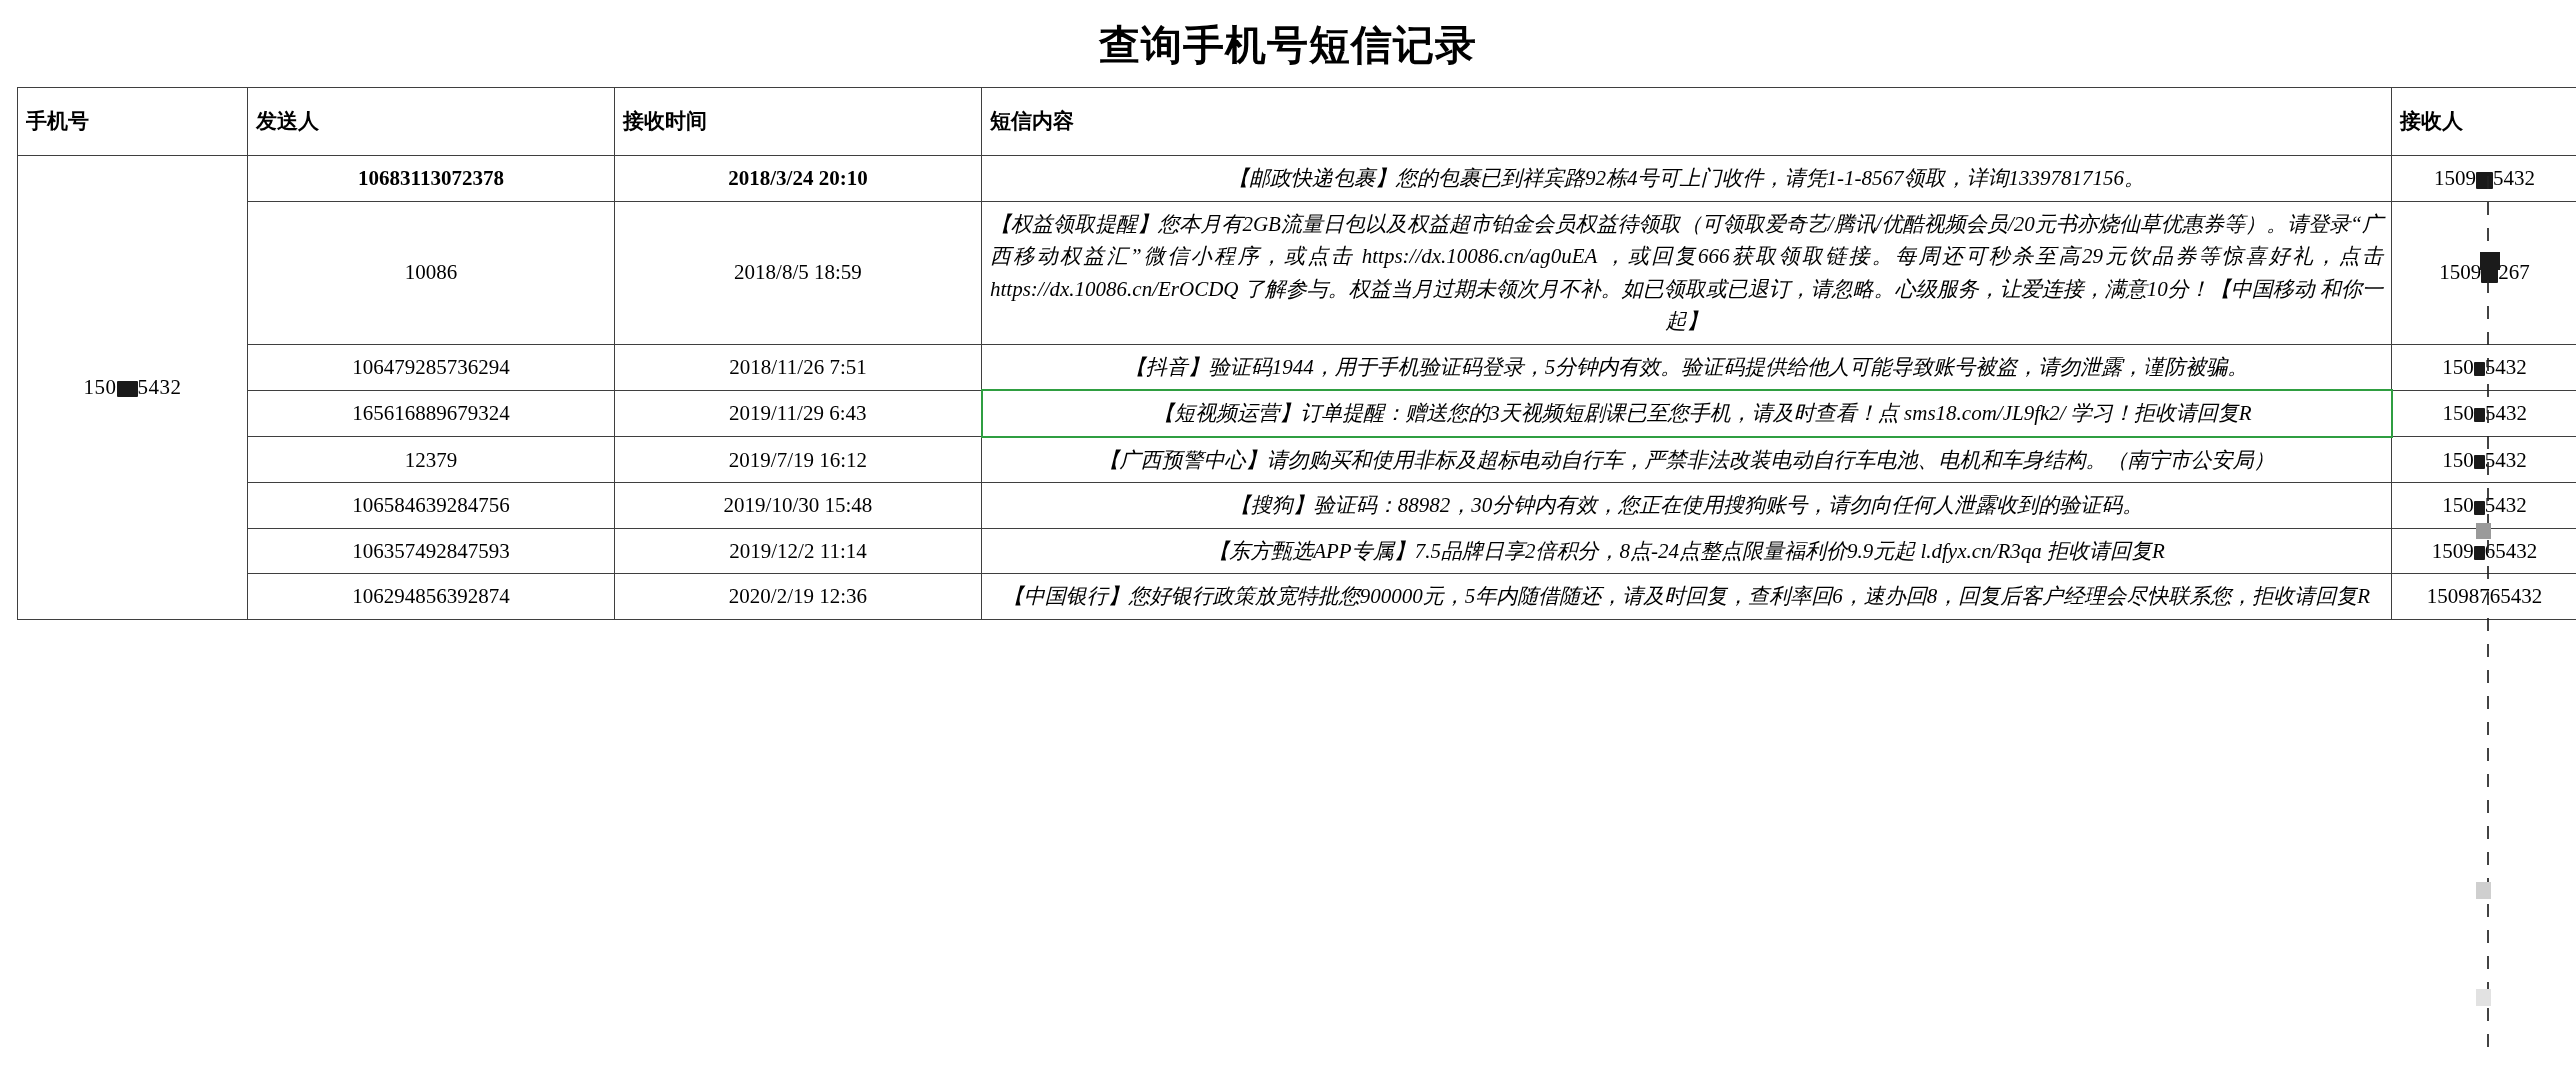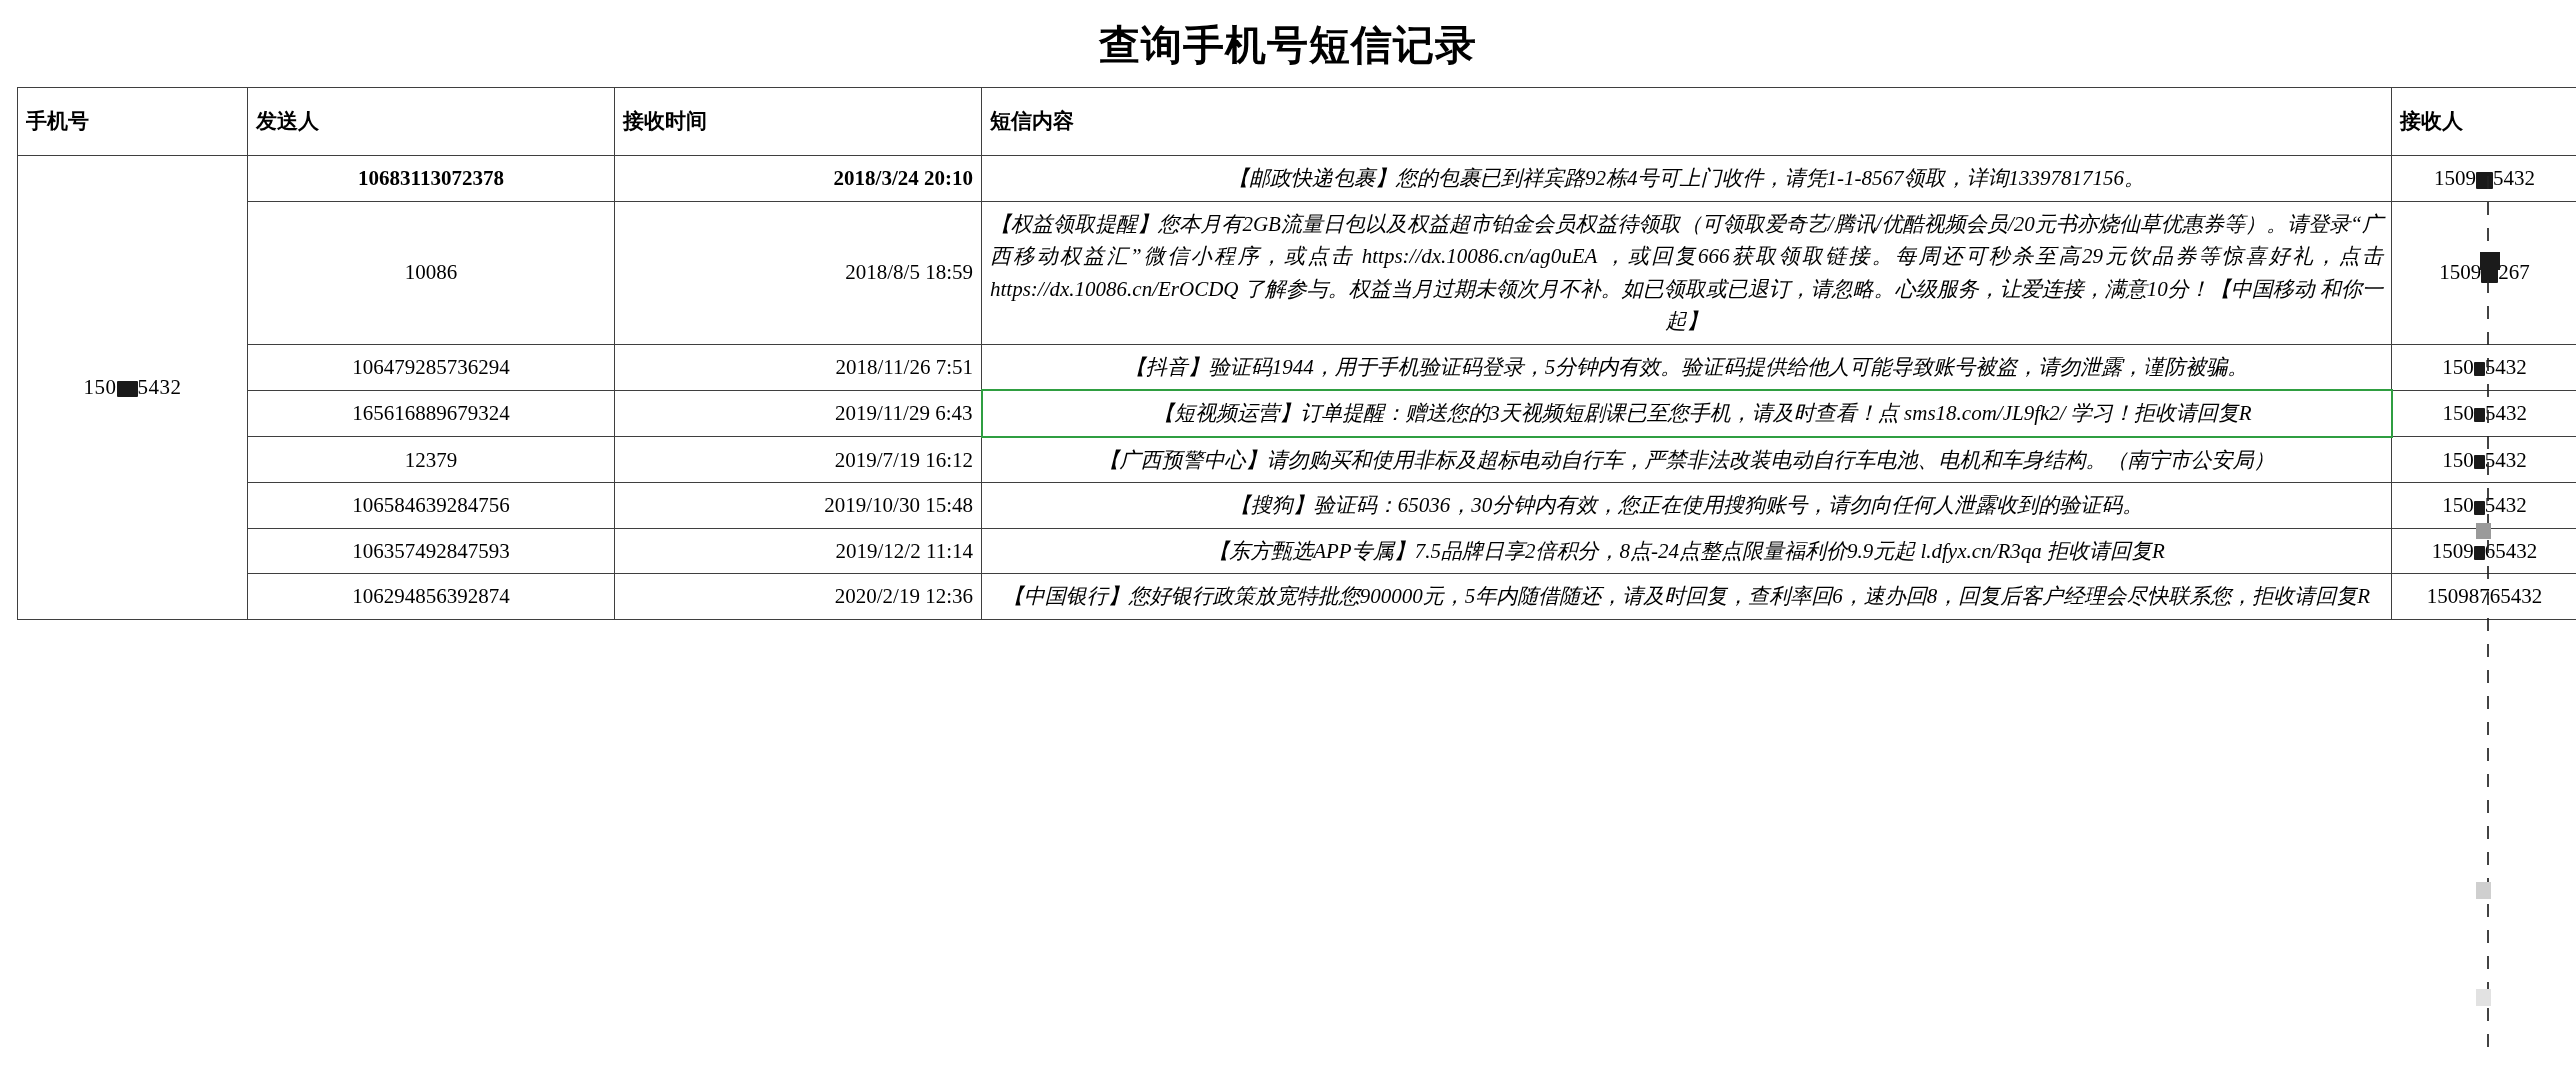--- a/index.html
+++ b/index.html
@@ -58,21 +58,21 @@
   td.phone-cell {
     text-align: center;
     font-size: 24px;
     letter-spacing: 0.5px;
   }
   td.sender {
     text-align: center;
     font-size: 22px;
   }
   td.time {
-    text-align: right;
+    text-align: center;
     font-size: 22px;
   }
   td.time.bold, td.sender.bold { font-weight: bold; }
   td.content {
     text-align: justify;
     text-align-last: center;
     font-size: 21px;
     padding: 8px 14px;
     font-style: italic;
   }
@@ -195,21 +195,21 @@
         <td class="time">2019/7/19 16:12</td>
         <td class="content">【广西预警中心】请勿购买和使用非标及超标电动自行车，严禁非法改装电动自行车电池、电机和车身结构。（南宁市公安局）</td>
         <td class="receiver">
           <span>150</span><span class="redact r-tiny"></span><span>5432</span>
         </td>
       </tr>
 
       <tr>
         <td class="sender">106584639284756</td>
         <td class="time">2019/10/30 15:48</td>
-        <td class="content one-line">【搜狗】验证码：65036，30分钟内有效，您正在使用搜狗账号，请勿向任何人泄露收到的验证码。</td>
+        <td class="content one-line">【搜狗】验证码：88982，30分钟内有效，您正在使用搜狗账号，请勿向任何人泄露收到的验证码。</td>
         <td class="receiver">
           <span>150</span><span class="redact r-tiny"></span><span>5432</span>
         </td>
       </tr>
 
       <tr>
         <td class="sender">106357492847593</td>
         <td class="time">2019/12/2 11:14</td>
         <td class="content one-line">【东方甄选APP专属】7.5品牌日享2倍积分，8点-24点整点限量福利价9.9元起 l.dfyx.cn/R3qɑ 拒收请回复R</td>
         <td class="receiver">

